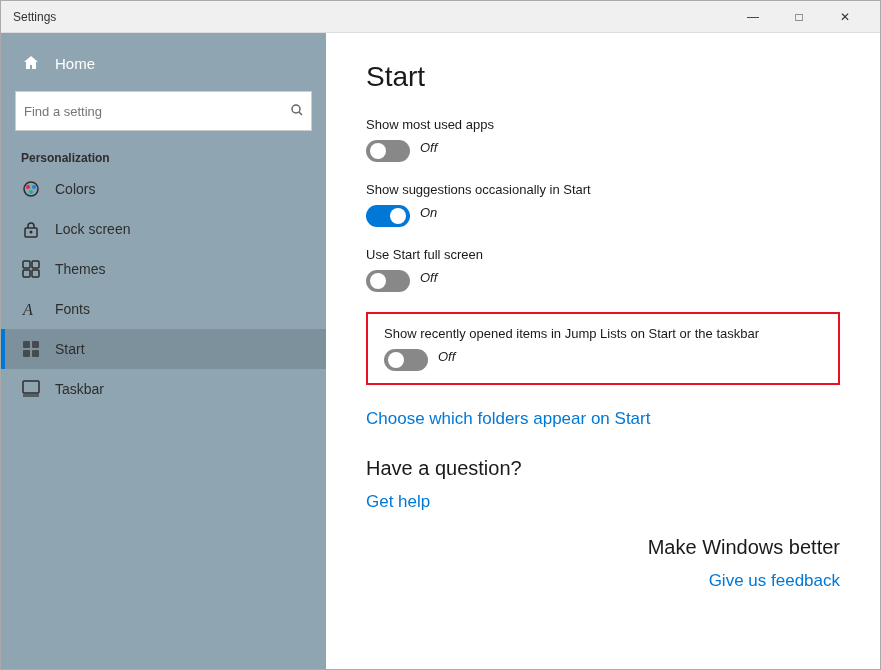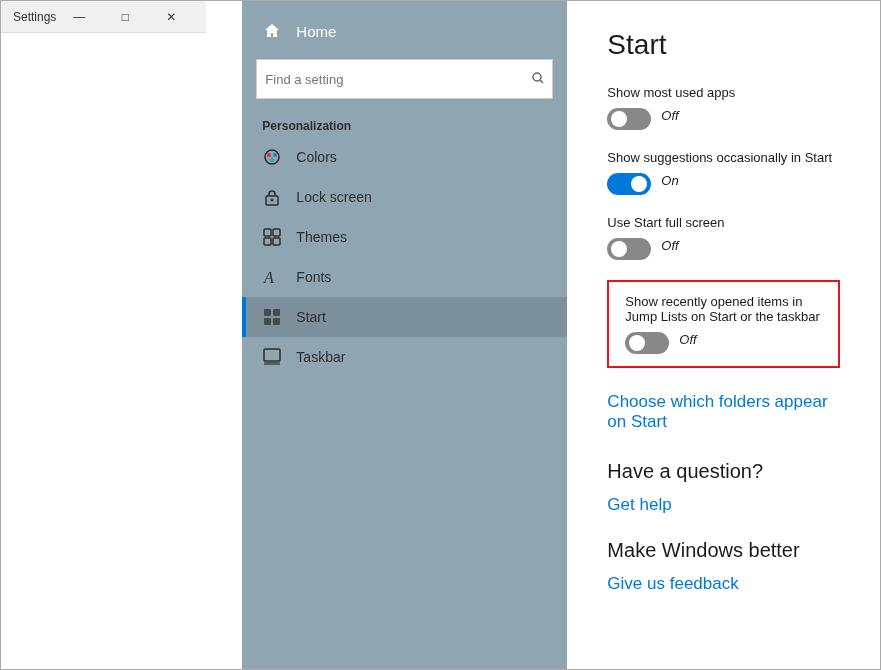--- a/index.html
+++ b/index.html
@@ -8,23 +8,22 @@
       width: 881px;
       height: 670px;
       overflow: hidden;
       background: #fff;
     }
 
     .window {
       width: 881px;
       height: 670px;
       display: flex;
-      flex-direction: row;
+      flex-direction: column;
       border: 1px solid #aaa;
-      gap: 36px;
     }
 
     .title-bar {
       height: 32px;
       background: #f0f0f0;
       display: flex;
       align-items: center;
       padding: 0 12px;
       flex-shrink: 0;
       border-bottom: 1px solid #ddd;
@@ -382,19 +381,19 @@
       
       <a class="link">Choose which folders appear on Start</a>
 
       
       <div style="margin-top: 28px;">
         <div class="section-heading">Have a question?</div>
         <a class="link">Get help</a>
       </div>
 
       
-      <div style="margin-top: 24px;">
+      <div style="margin-top: 24px; text-align: right;">
         <div class="section-heading">Make Windows better</div>
         <a class="link">Give us feedback</a>
       </div>
     </div>
   </div>
 </div>
 
 </body></html>

